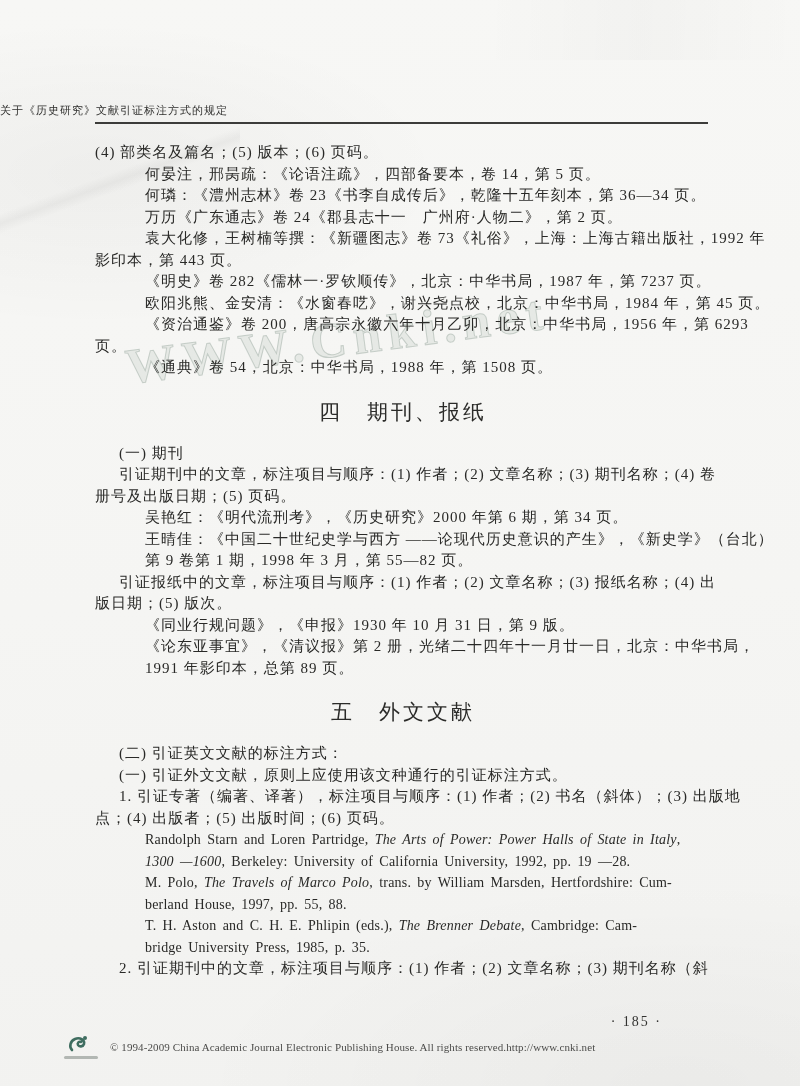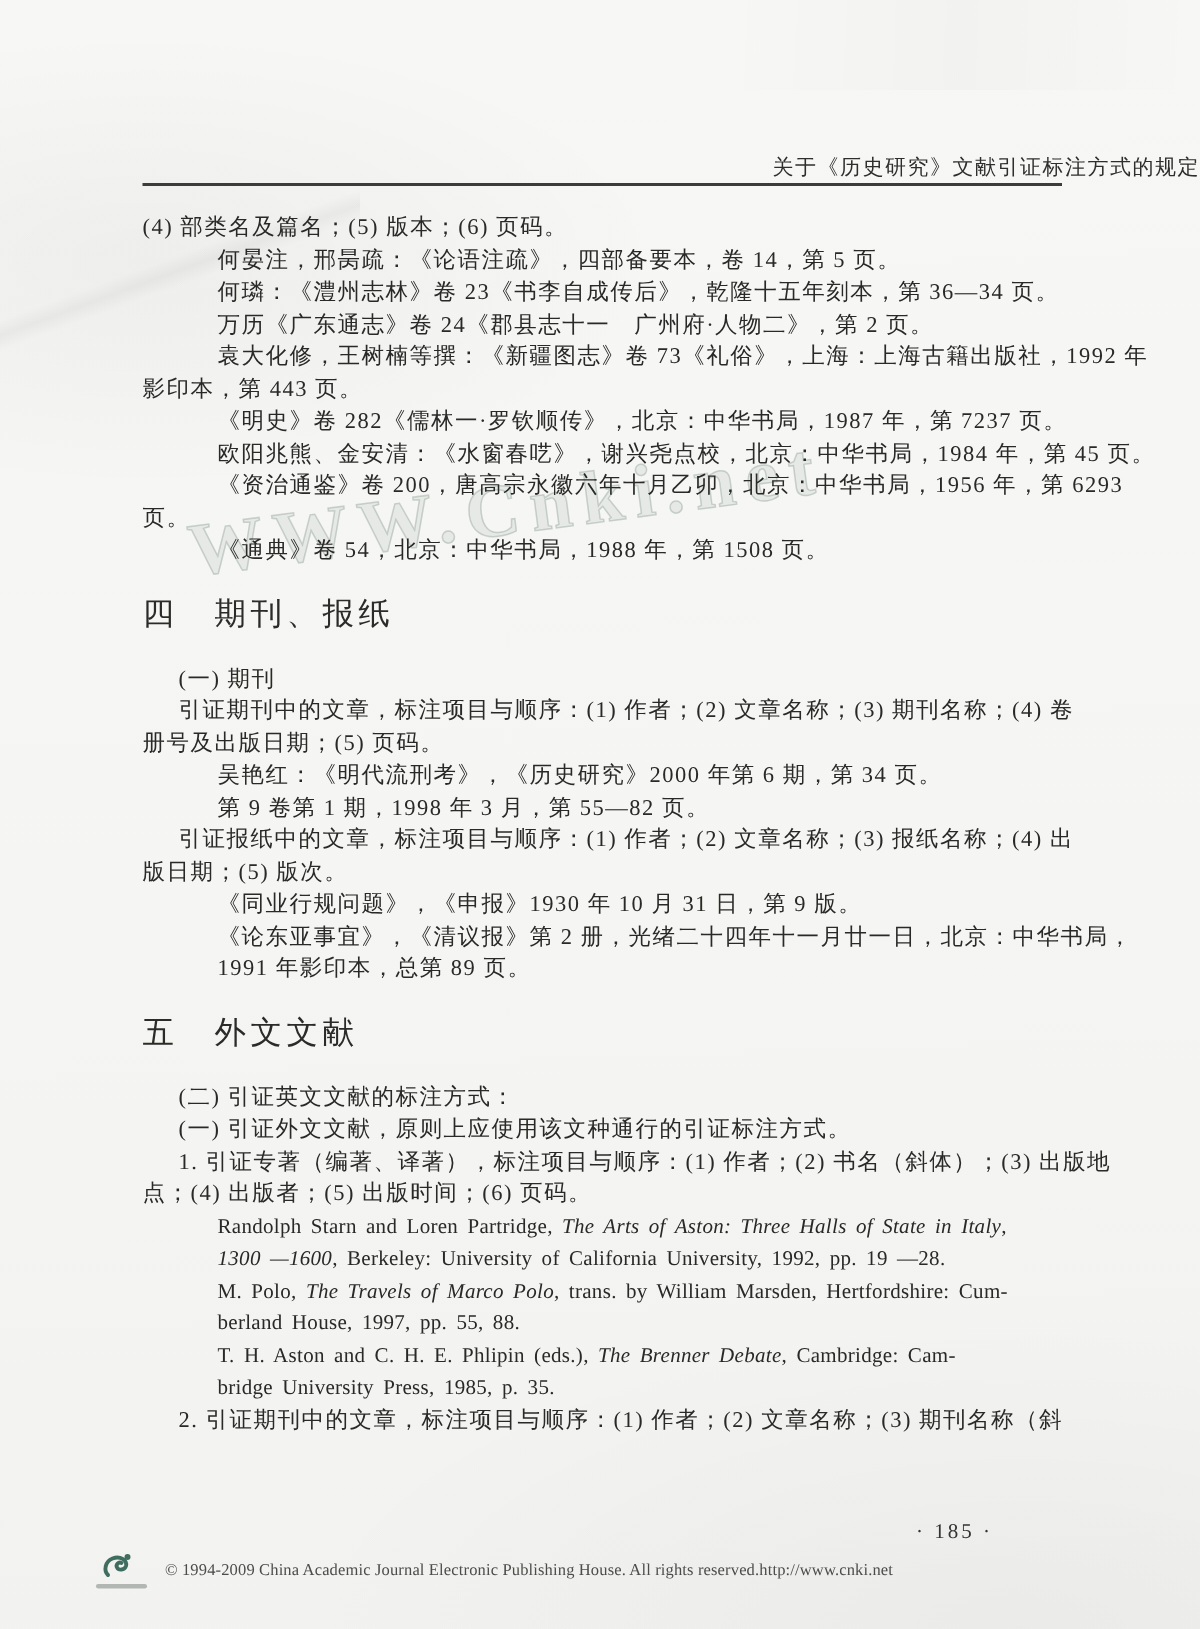--- a/index.html
+++ b/index.html
@@ -29,22 +29,22 @@
     left: 0; top: 120px; width: 240px; height: 120px;
     background: linear-gradient(160deg, rgba(0,0,0,0) 45%, rgba(0,0,0,0.04) 50%, rgba(0,0,0,0) 55%);
   }
   .crease.c2 {
     right: 0; top: 0; width: 800px; height: 60px;
     background: linear-gradient(92deg, rgba(0,0,0,0) 60%, rgba(0,0,0,0.02) 80%, rgba(0,0,0,0) 100%);
   }
   .running-head {
     position: absolute;
     top: 103px; left: 0; right: 0;
-    text-align: right;
-    font-size: 14px;
+    text-align: left;
+    font-size: 11px;
     letter-spacing: 1px;
     color: #2e2e2c;
   }
   .head-rule {
     position: absolute;
     top: 122px; left: 95px; width: 613px; height: 2px;
     background: #3c3c3a;
   }
   .watermark {
     position: absolute;
@@ -77,25 +77,24 @@
   .line.latin {
     font-size: 14px;
     letter-spacing: 0.2px;
     word-spacing: 2.5px;
   }
   .line.latin em { font-style: italic; }
   .heading {
     height: 26px;
     line-height: 26px;
     margin: 20px 0 18px 0;
-    text-align: left;
+    text-align: center;
     font-size: 21px;
     letter-spacing: 3px;
     color: #2b2b29;
-    font-family: Liberation Mono, monospace;
   }
   .page-number {
     position: absolute;
     top: 1014px; right: 138px;
     font-size: 14px;
     letter-spacing: 2px;
     color: #333331;
   }
   .footer {
     position: absolute;
@@ -145,32 +144,33 @@
       <div class="line ind2"><span>《明史》卷 282《儒林一·罗钦顺传》，北京：中华书局，1987 年，第 7237 页。</span></div>
       <div class="line ind2"><span>欧阳兆熊、金安清：《水窗春呓》，谢兴尧点校，北京：中华书局，1984 年，第 45 页。</span></div>
       <div class="line ind2"><span>《资治通鉴》卷 200，唐高宗永徽六年十月乙卯，北京：中华书局，1956 年，第 6293</span></div>
       <div class="line ind0"><span>页。</span></div>
       <div class="line ind2"><span>《通典》卷 54，北京：中华书局，1988 年，第 1508 页。</span></div>
       <div class="heading">四　期刊、报纸</div>
       <div class="line ind1"><span>(一) 期刊</span></div>
       <div class="line ind1"><span>引证期刊中的文章，标注项目与顺序：(1) 作者；(2) 文章名称；(3) 期刊名称；(4) 卷</span></div>
       <div class="line ind0"><span>册号及出版日期；(5) 页码。</span></div>
       <div class="line ind2"><span>吴艳红：《明代流刑考》，《历史研究》2000 年第 6 期，第 34 页。</span></div>
+      <div class="line ind2"><span>王晴佳：《中国二十世纪史学与西方 ——论现代历史意识的产生》，《新史学》（台北）</span></div>
       <div class="line ind2"><span>第 9 卷第 1 期，1998 年 3 月，第 55—82 页。</span></div>
       <div class="line ind1"><span>引证报纸中的文章，标注项目与顺序：(1) 作者；(2) 文章名称；(3) 报纸名称；(4) 出</span></div>
       <div class="line ind0"><span>版日期；(5) 版次。</span></div>
       <div class="line ind2"><span>《同业行规问题》，《申报》1930 年 10 月 31 日，第 9 版。</span></div>
       <div class="line ind2"><span>《论东亚事宜》，《清议报》第 2 册，光绪二十四年十一月廿一日，北京：中华书局，</span></div>
       <div class="line ind2"><span>1991 年影印本，总第 89 页。</span></div>
       <div class="heading">五　外文文献</div>
       <div class="line ind1"><span>(二) 引证英文文献的标注方式：</span></div>
       <div class="line ind1"><span>(一) 引证外文文献，原则上应使用该文种通行的引证标注方式。</span></div>
       <div class="line ind1"><span>1. 引证专著（编著、译著），标注项目与顺序：(1) 作者；(2) 书名（斜体）；(3) 出版地</span></div>
       <div class="line ind0"><span>点；(4) 出版者；(5) 出版时间；(6) 页码。</span></div>
-      <div class="line ind2 latin"><span>Randolph Starn and Loren Partridge, </span><em>The Arts of Aston: Three Halls of State in Italy</em><span>,</span></div>
+      <div class="line ind2 latin"><span>Randolph Starn and Loren Partridge, </span><em>The Arts of Power: Power Halls of State in Italy</em><span>,</span></div>
       <div class="line ind2 latin"><em>1300 —1600</em><span>, Berkeley: University of California University, 1992, pp. 19 —28.</span></div>
       <div class="line ind2 latin"><span>M. Polo, </span><em>The Travels of Marco Polo</em><span>, trans. by William Marsden, Hertfordshire: Cum-</span></div>
       <div class="line ind2 latin"><span>berland House, 1997, pp. 55, 88.</span></div>
       <div class="line ind2 latin"><span>T. H. Aston and C. H. E. Phlipin (eds.), </span><em>The Brenner Debate</em><span>, Cambridge: Cam-</span></div>
       <div class="line ind2 latin"><span>bridge University Press, 1985, p. 35.</span></div>
       <div class="line ind1"><span>2. 引证期刊中的文章，标注项目与顺序：(1) 作者；(2) 文章名称；(3) 期刊名称（斜</span></div>
     </div>
 
   <div class="page-number">· 185 ·</div>
 

